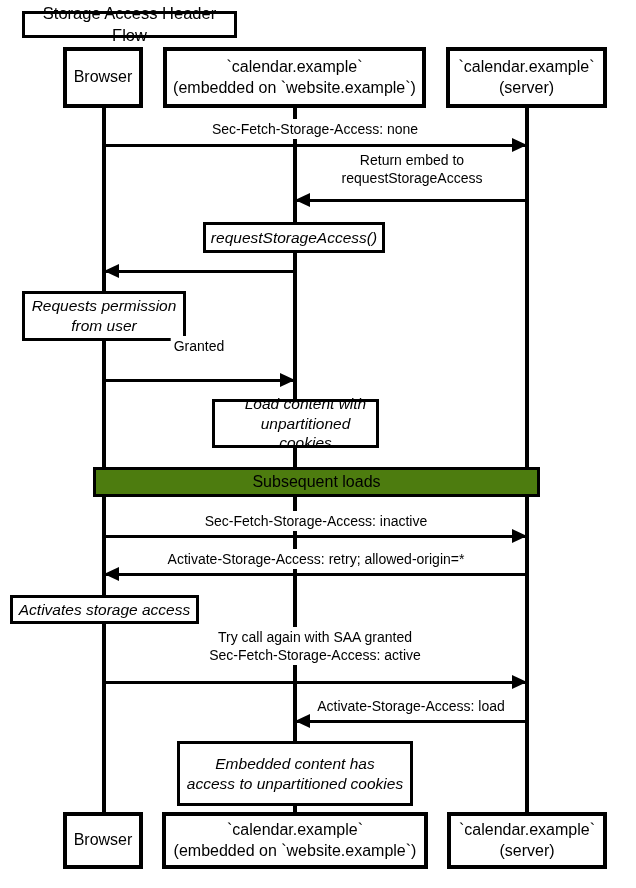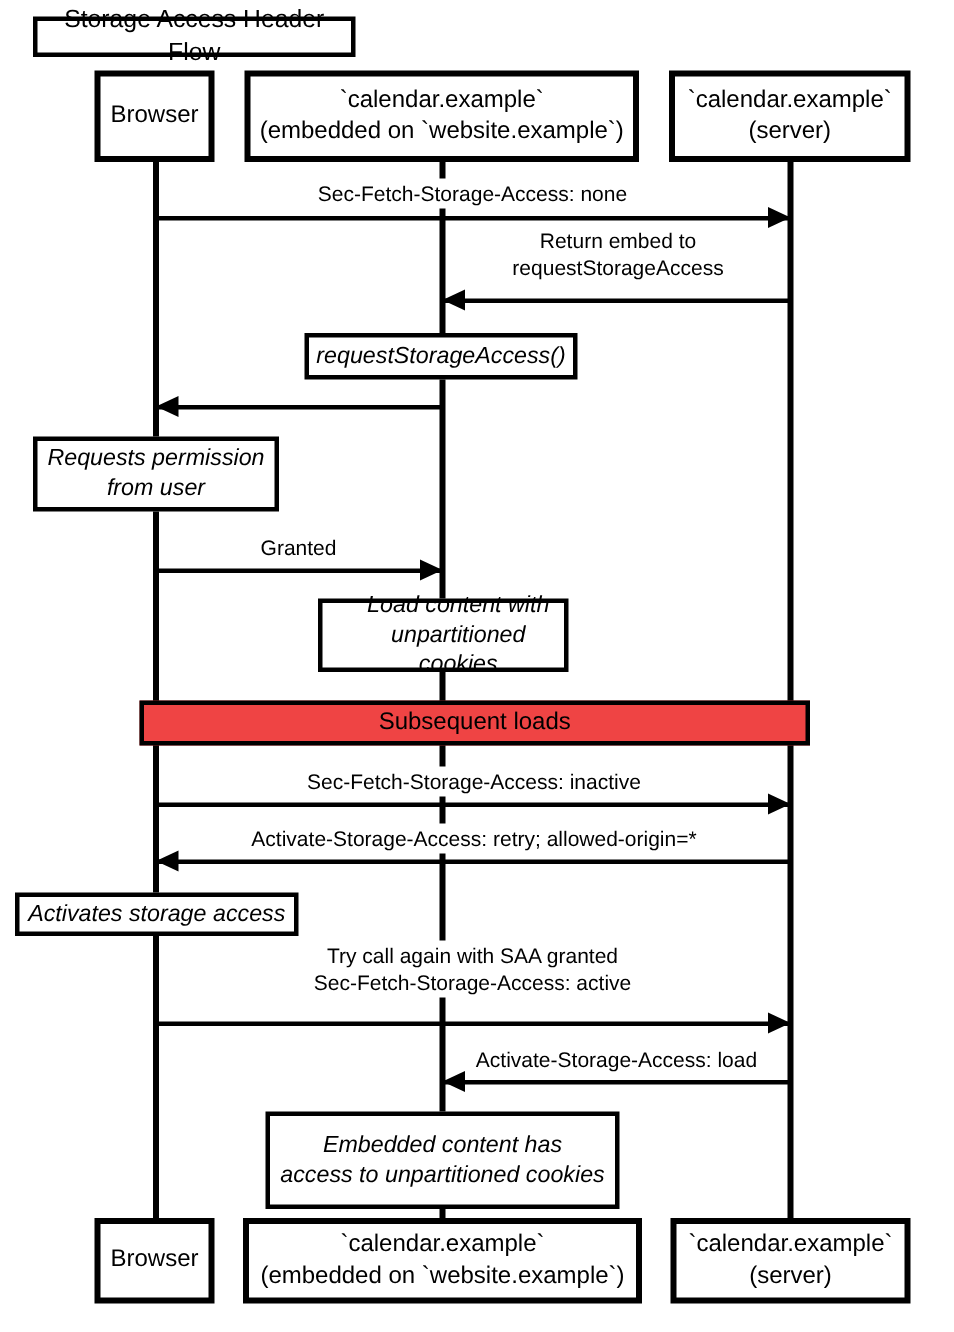--- a/index.html
+++ b/index.html
@@ -53,28 +53,28 @@
     <span>requestStorageAccess()</span>
   </div>
 
   <div class="box note" style="left:22px;top:291px;width:164px;height:50px;">
     <span>Requests permission
 from user</span>
   </div>
 
   <div class="msg-line" style="left:104px;top:379px;width:191px;"></div>
   <div class="head-r" style="left:280px;top:373px;"></div>
-  <div class="msg-label" style="left:199px;top:355px;text-align:center;">Granted</div>
+  <div class="msg-label" style="left:199px;top:336px;text-align:center;">Granted</div>
 
   <div class="box note" style="left:212px;top:399px;width:167px;height:49px;padding-left:20px;">
     <span>Load content with
 unpartitioned cookies</span>
   </div>
 
-  <div class="divider" style="left:93px;top:467px;width:447px;height:30px;background:#ef4444;">
+  <div class="divider" style="left:93px;top:467px;width:447px;height:30px;background:#4d7c0f;">
     <span>Subsequent loads</span>
   </div>
 
   <div class="msg-line" style="left:104px;top:535px;width:423px;"></div>
   <div class="head-r" style="left:512px;top:529px;"></div>
   <div class="msg-label" style="left:316px;top:511px;">Sec-Fetch-Storage-Access: inactive</div>
 
   <div class="msg-line" style="left:104px;top:573px;width:423px;"></div>
   <div class="head-l" style="left:104px;top:567px;"></div>
   <div class="msg-label" style="left:316px;top:549px;">Activate-Storage-Access: retry; allowed-origin=*</div>

